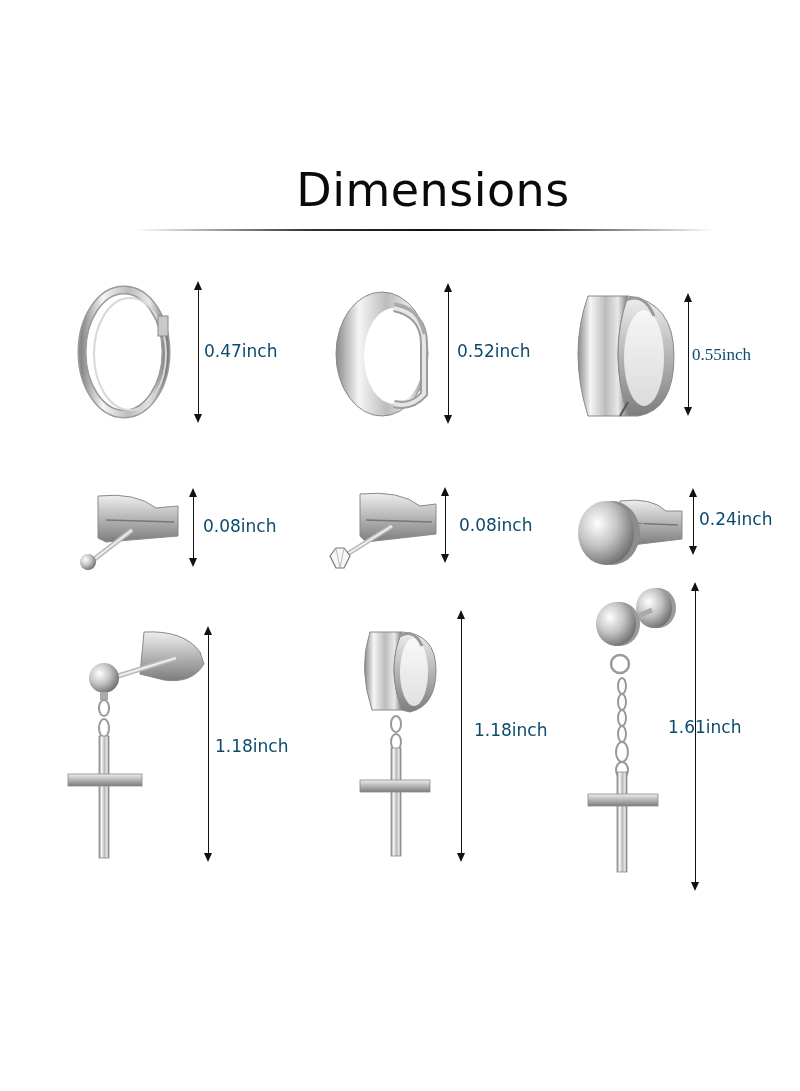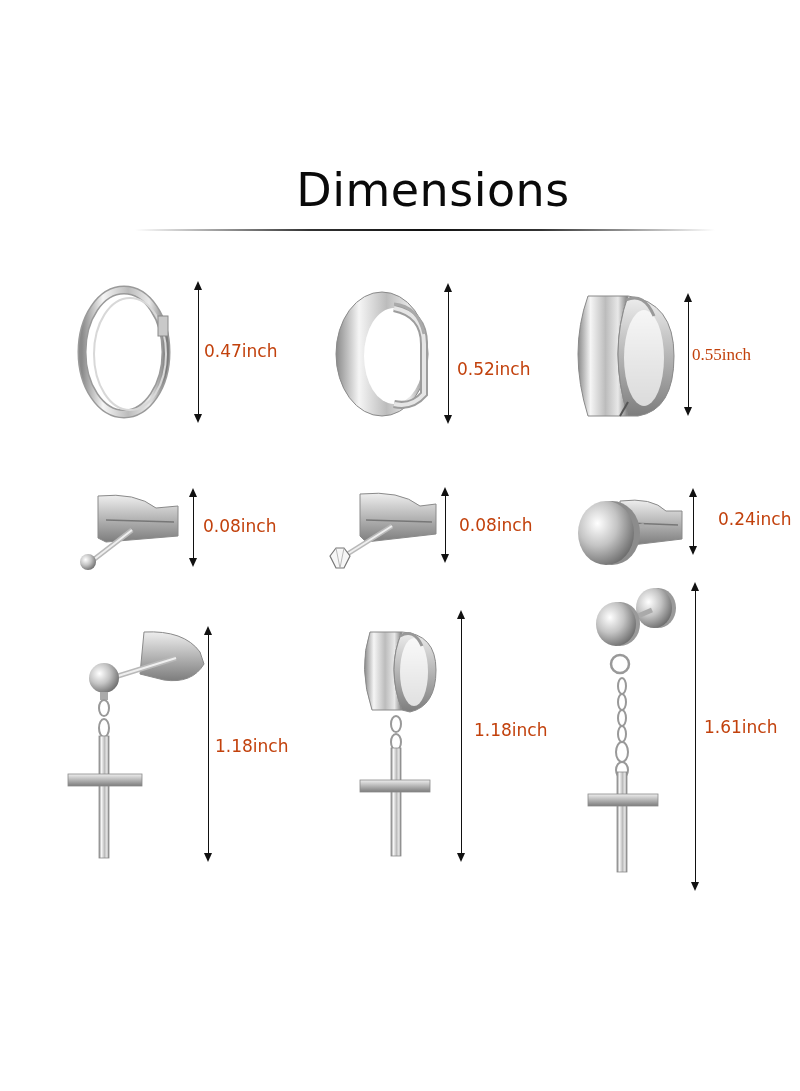--- a/index.html
+++ b/index.html
@@ -11,21 +11,21 @@
   .rule { position: absolute; left: 135px; top: 229px; width: 580px; height: 2px;
           background: linear-gradient(90deg, rgba(0,0,0,0) 0%, #333 30%, #111 50%, #333 70%, rgba(0,0,0,0) 100%); }
   .item { position: absolute; }
   .item svg { position: absolute; left: 0; top: 0; overflow: visible; }
   .dim { position: absolute; width: 12px; }
   .dim .line { position: absolute; left: 5px; top: 0; bottom: 0; width: 1px; background: #111; }
   .dim .up, .dim .down { position: absolute; left: 1px; width: 0; height: 0;
                          border-left: 4px solid transparent; border-right: 4px solid transparent; }
   .dim .up { top: -2px; border-bottom: 9px solid #111; }
   .dim .down { bottom: -2px; border-top: 9px solid #111; }
-  .label { position: absolute; font-size: 17px; color: #c2410c; white-space: nowrap;
+  .label { position: absolute; font-size: 17px; color: #0c4a6e; white-space: nowrap;
            font-family: "DejaVu Sans", sans-serif; }
 </style>
 </head>
 <body>
 
 <div class="title">Dimensions</div>
 <div class="rule"></div>
 
 <svg width="0" height="0" style="position:absolute">
   <defs>
@@ -71,21 +71,21 @@
     <path d="M62 24 Q92 30 92 60 L92 110 Q80 124 62 120" fill="none" stroke="#9d9d9d" stroke-width="8"></path>
     <path d="M62 24 Q92 30 92 60 L92 110 Q80 124 62 120" fill="none" stroke="#e6e6e6" stroke-width="4"></path>
     <path d="M62 20 Q86 22 92 50" fill="none" stroke="#aaa" stroke-width="3"></path>
   </svg>
 </div>
 <div class="dim" style="left:443px;top:285px;height:137px;">
   <div class="line"></div>
     <div class="up"></div>
     <div class="down"></div>
 </div>
-<div class="label" style="left:457px;top:359px;">0.52inch</div>
+<div class="label" style="left:457px;top:341px;">0.52inch</div>
 
 <div class="item" style="left:568px;top:292px;width:115px;height:130px;">
   <svg width="115" height="130">
     <path d="M20 4 L60 4 Q40 60 60 124 L20 124 Q0 60 20 4 Z" fill="url(#metalH)" stroke="#8a8a8a" stroke-width="1"></path>
     <path d="M60 4 Q106 10 106 64 Q106 118 70 124 L60 124 Q40 60 60 4 Z" fill="url(#metalV)" stroke="#8a8a8a" stroke-width="1"></path>
     <ellipse cx="76" cy="66" rx="20" ry="48" fill="#ffffff" opacity="0.7"></ellipse>
     <path d="M58 8 Q76 0 86 24" fill="none" stroke="#999" stroke-width="3"></path>
     <line x1="60" y1="110" x2="52" y2="124" stroke="#555" stroke-width="2"></line>
   </svg>
 </div>
@@ -137,21 +137,21 @@
     <line x1="50" y1="36" x2="72" y2="30" stroke="#aaa" stroke-width="4"></line>
     <ellipse cx="40" cy="38" rx="28" ry="32" fill="#8c8c8c"></ellipse>
     <ellipse cx="34" cy="38" rx="28" ry="32" fill="url(#ball)"></ellipse>
   </svg>
 </div>
 <div class="dim" style="left:688px;top:490px;height:63px;">
   <div class="line"></div>
     <div class="up"></div>
     <div class="down"></div>
 </div>
-<div class="label" style="left:699px;top:509px;margin-left:19px;">0.24inch</div>
+<div class="label" style="left:699px;top:509px;">0.24inch</div>
 
 <div class="item" style="left:64px;top:628px;width:150px;height:235px;">
   <svg width="150" height="235">
     <path d="M80 4 Q120 2 136 24 L140 36 Q128 56 100 52 L76 46 Z" fill="url(#metalV)" stroke="#8a8a8a" stroke-width="1"></path>
     <line x1="54" y1="48" x2="112" y2="30" stroke="#b9b9b9" stroke-width="5"></line>
     <line x1="54" y1="48" x2="112" y2="30" stroke="#efefef" stroke-width="2"></line>
     <circle cx="40" cy="50" r="15" fill="url(#ball)"></circle>
     <rect x="36" y="64" width="8" height="8" fill="#aaa"></rect>
     <ellipse cx="40" cy="80" rx="5" ry="8" fill="none" stroke="#999" stroke-width="2"></ellipse>
     <ellipse cx="40" cy="100" rx="5" ry="9" fill="none" stroke="#999" stroke-width="2"></ellipse>
@@ -201,13 +201,13 @@
     <ellipse cx="36" cy="182" rx="6" ry="8" fill="none" stroke="#999" stroke-width="2"></ellipse>
     <rect x="31" y="184" width="10" height="100" fill="url(#metalH)" stroke="#8a8a8a" stroke-width="0.8"></rect>
     <rect x="2" y="206" width="70" height="12" fill="url(#metalV)" stroke="#8a8a8a" stroke-width="0.8"></rect>
   </svg>
 </div>
 <div class="dim" style="left:690px;top:584px;height:305px;">
   <div class="line"></div>
     <div class="up"></div>
     <div class="down"></div>
 </div>
-<div class="label" style="left:704px;top:717px;text-align:center;">1.61inch</div>
+<div class="label" style="left:668px;top:717px;text-align:center;">1.61inch</div>
 
 </body></html>

